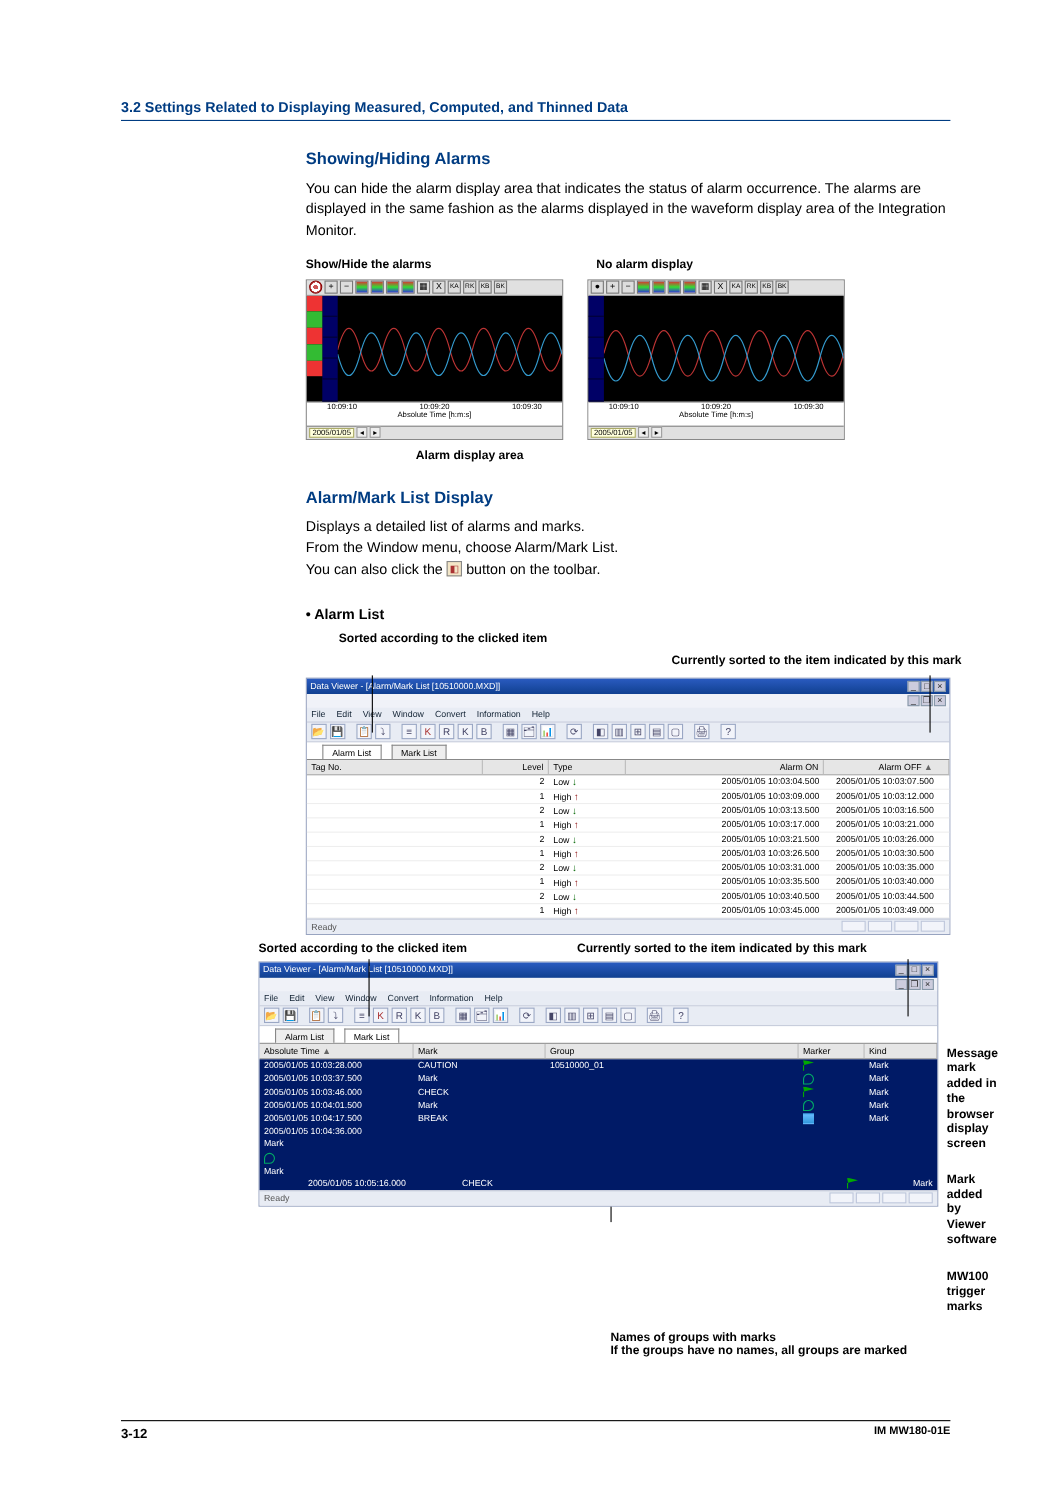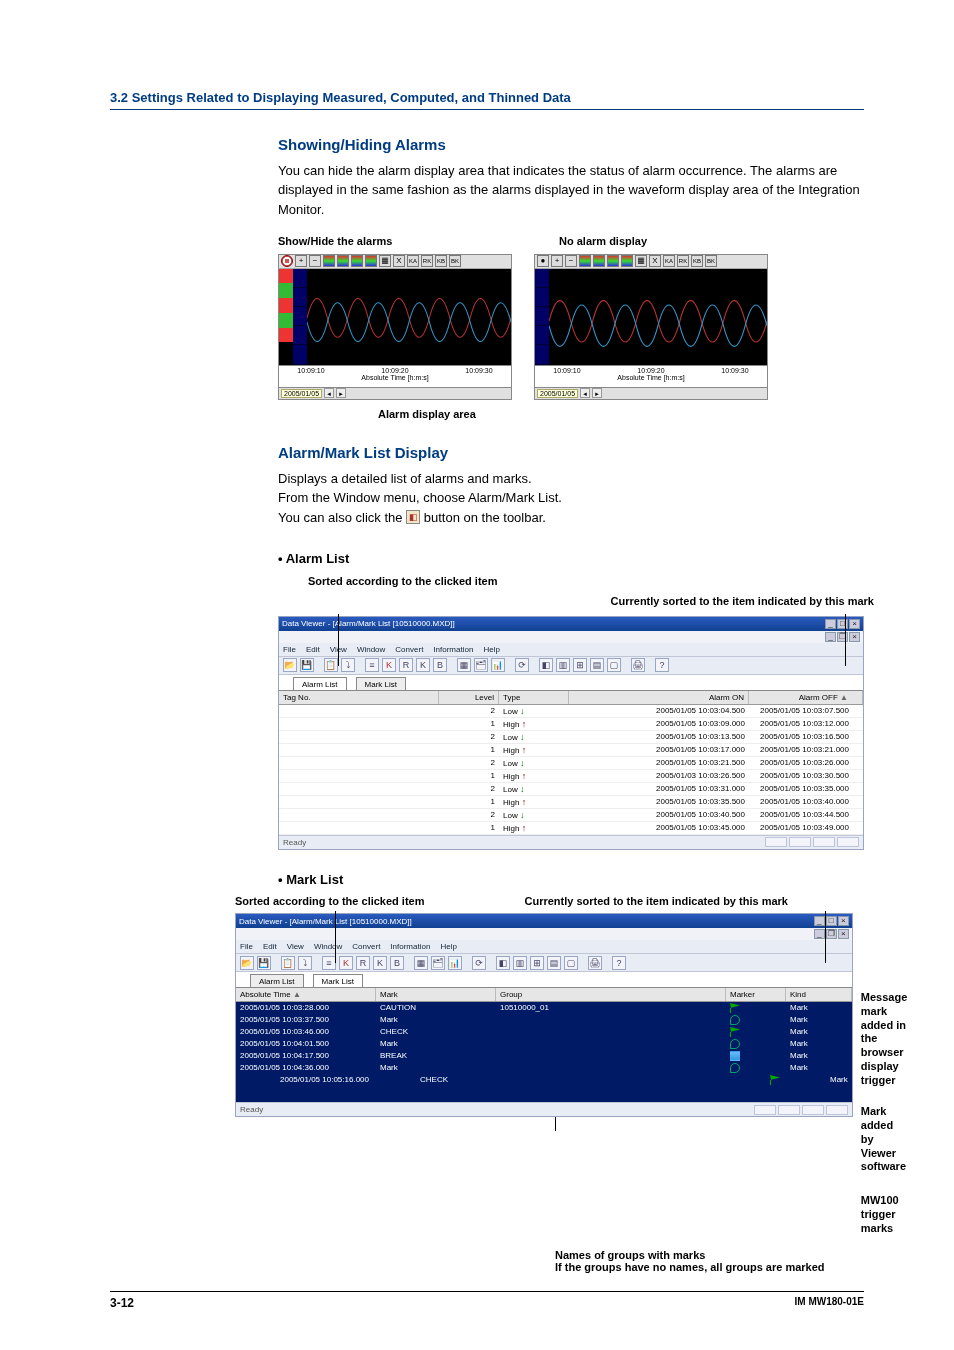--- a/index.html
+++ b/index.html
@@ -149,21 +149,21 @@
 <body>
 
 <div class="page">
   <div class="sec-header">3.2  Settings Related to Displaying Measured, Computed, and Thinned Data</div>
 
   <div class="content">
 
     <div class="h3">Showing/Hiding Alarms</div>
     <div class="para">You can hide the alarm display area that indicates the status of alarm occurrence. The alarms are displayed in the same fashion as the alarms displayed in the waveform display area of the Integration Monitor.</div>
 
-    <div style="display:flex;gap:47px;">
+    <div style="display:flex;gap:30px;">
       <div class="figcap" style="width:234px">Show/Hide the alarms</div>
       <div class="figcap">No alarm display</div>
     </div>
 
     <div class="fig-row">
 
       <div class="winbox" style="width:234px">
         <div class="tbar">
           <span class="icon-eye"></span>
           <span class="tbtn">+</span>
@@ -408,23 +408,20 @@
         <span class="cells">
             <span></span>
             <span></span>
             <span></span>
             <span></span>
           </span>
       </div>
     </div>
   </div>
 
-  <div class="content" style="margin-top:20px">
-    <div class="bullet-h4">•  Mark List</div>
-  </div>
   <div style="margin-left:125px;margin-top:6px;display:flex;gap:100px" class="ann-label">
     <span>Sorted according to the clicked item</span>
     <span>Currently sorted to the item indicated by this mark</span>
   </div>
 
   <div style="display:flex;align-items:flex-start;margin-top:6px;">
     <div style="position:relative;margin-left:125px;width:620px;">
       <div style="position:absolute;left:100px;top:-2px;width:1px;height:52px;background:#000;"></div>
       <div style="position:absolute;left:590px;top:-2px;width:1px;height:52px;background:#000;"></div>
 
@@ -514,21 +511,21 @@
               <div class="col-marker"><span class="ml-icon ml-mag"></span></div>
               <div class="col-kind">Mark</div>
             </div>
             <div class="grow" style="border-bottom: none;">
               <div class="col-time">2005/01/05 10:04:17.500</div>
               <div class="col-mark">BREAK</div>
               <div class="col-group"></div>
               <div class="col-marker"><span class="ml-icon ml-bar"></span></div>
               <div class="col-kind">Mark</div>
             </div>
-            <div class="grow" style="border-bottom: none;">
+            <div class="grow" style="border-bottom: none; flex-direction: column;">
               <div class="col-time">2005/01/05 10:04:36.000</div>
               <div class="col-mark">Mark</div>
               <div class="col-group"></div>
               <div class="col-marker"><span class="ml-icon ml-mag"></span></div>
               <div class="col-kind">Mark</div>
             </div>
             <div class="grow" style="border-bottom: none; padding-left: 40px;">
               <div class="col-time">2005/01/05 10:05:16.000</div>
               <div class="col-mark">CHECK</div>
               <div class="col-group"></div>
@@ -544,21 +541,21 @@
               <span></span>
               <span></span>
             </span>
         </div>
       </div>
 
       <div style="position:absolute;left:320px;top:100%;width:1px;height:14px;background:#000;"></div>
     </div>
 
     <div style="margin-left:8px;padding-top:78px;width:160px">
-      <div class="side-note" style="margin-bottom:18px">Message mark added in the browser display trigger</div>
+      <div class="side-note" style="margin-bottom:18px">Message mark added in the browser display screen</div>
       <div class="side-note"><span>Mark added by</span><br><span>Viewer software</span></div>
       <div class="side-note" style="margin-top:20px">MW100 trigger marks</div>
     </div>
   </div>
 
   <div style="margin-left:445px;margin-top:14px" class="ann-label">
     <div>Names of groups with marks</div>
     <div>If the groups have no names, all groups are marked</div>
   </div>
 

